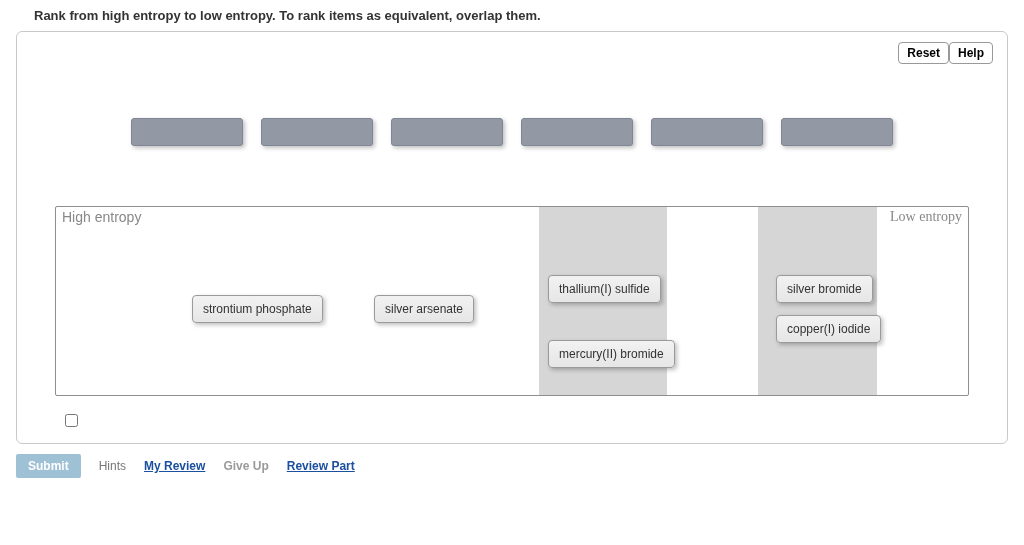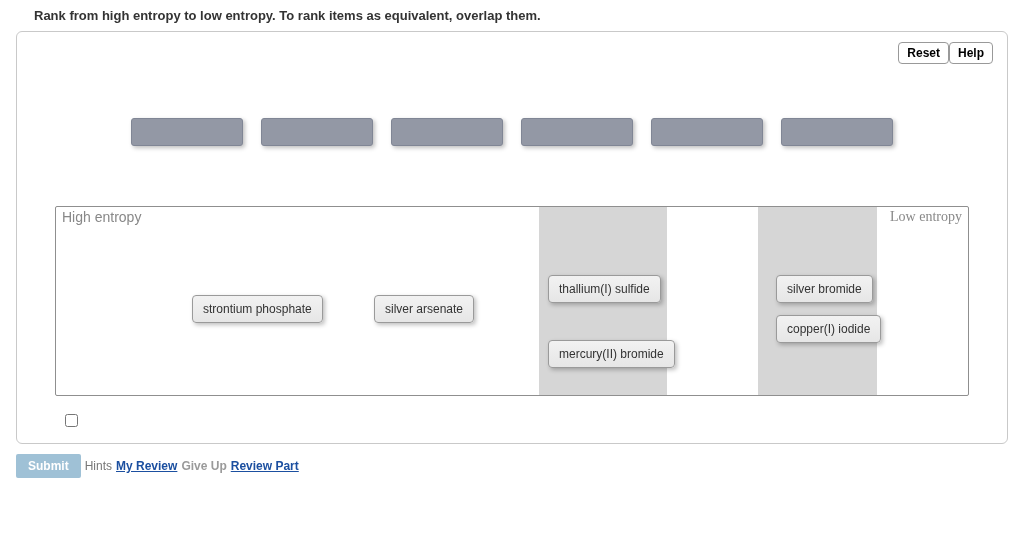--- a/index.html
+++ b/index.html
@@ -100,21 +100,21 @@
     font-size: 12px;
     display: flex;
     align-items: center;
     gap: 8px;
   }
   .cannot-row input { transform: translateY(1px); accent-color:#888; }
   .footer {
     margin-top: 10px;
     display: flex;
     align-items: center;
-    gap: 4px;
+    gap: 18px;
     font-size: 12px;
   }
   .submit-btn {
     background: #9fc1d6;
     color: #fff;
     font-weight: bold;
     border: none;
     border-radius: 2px;
     padding: 5px 12px;
     cursor: pointer;

